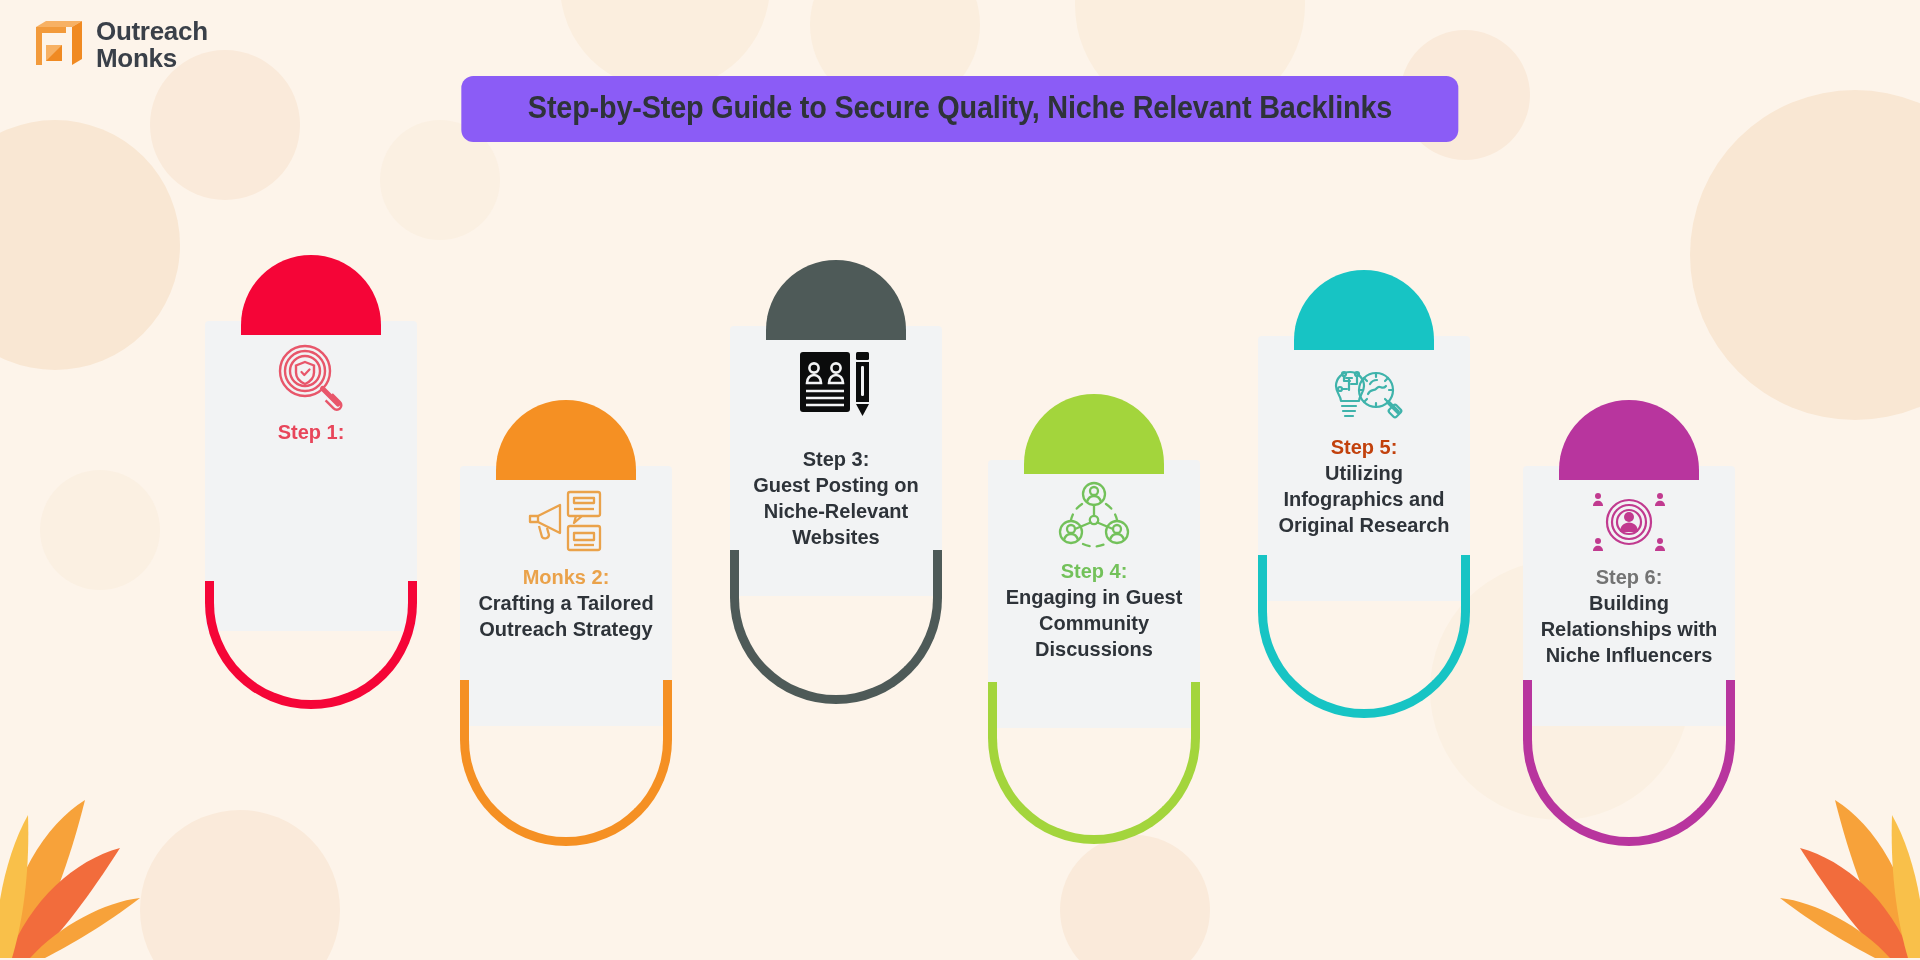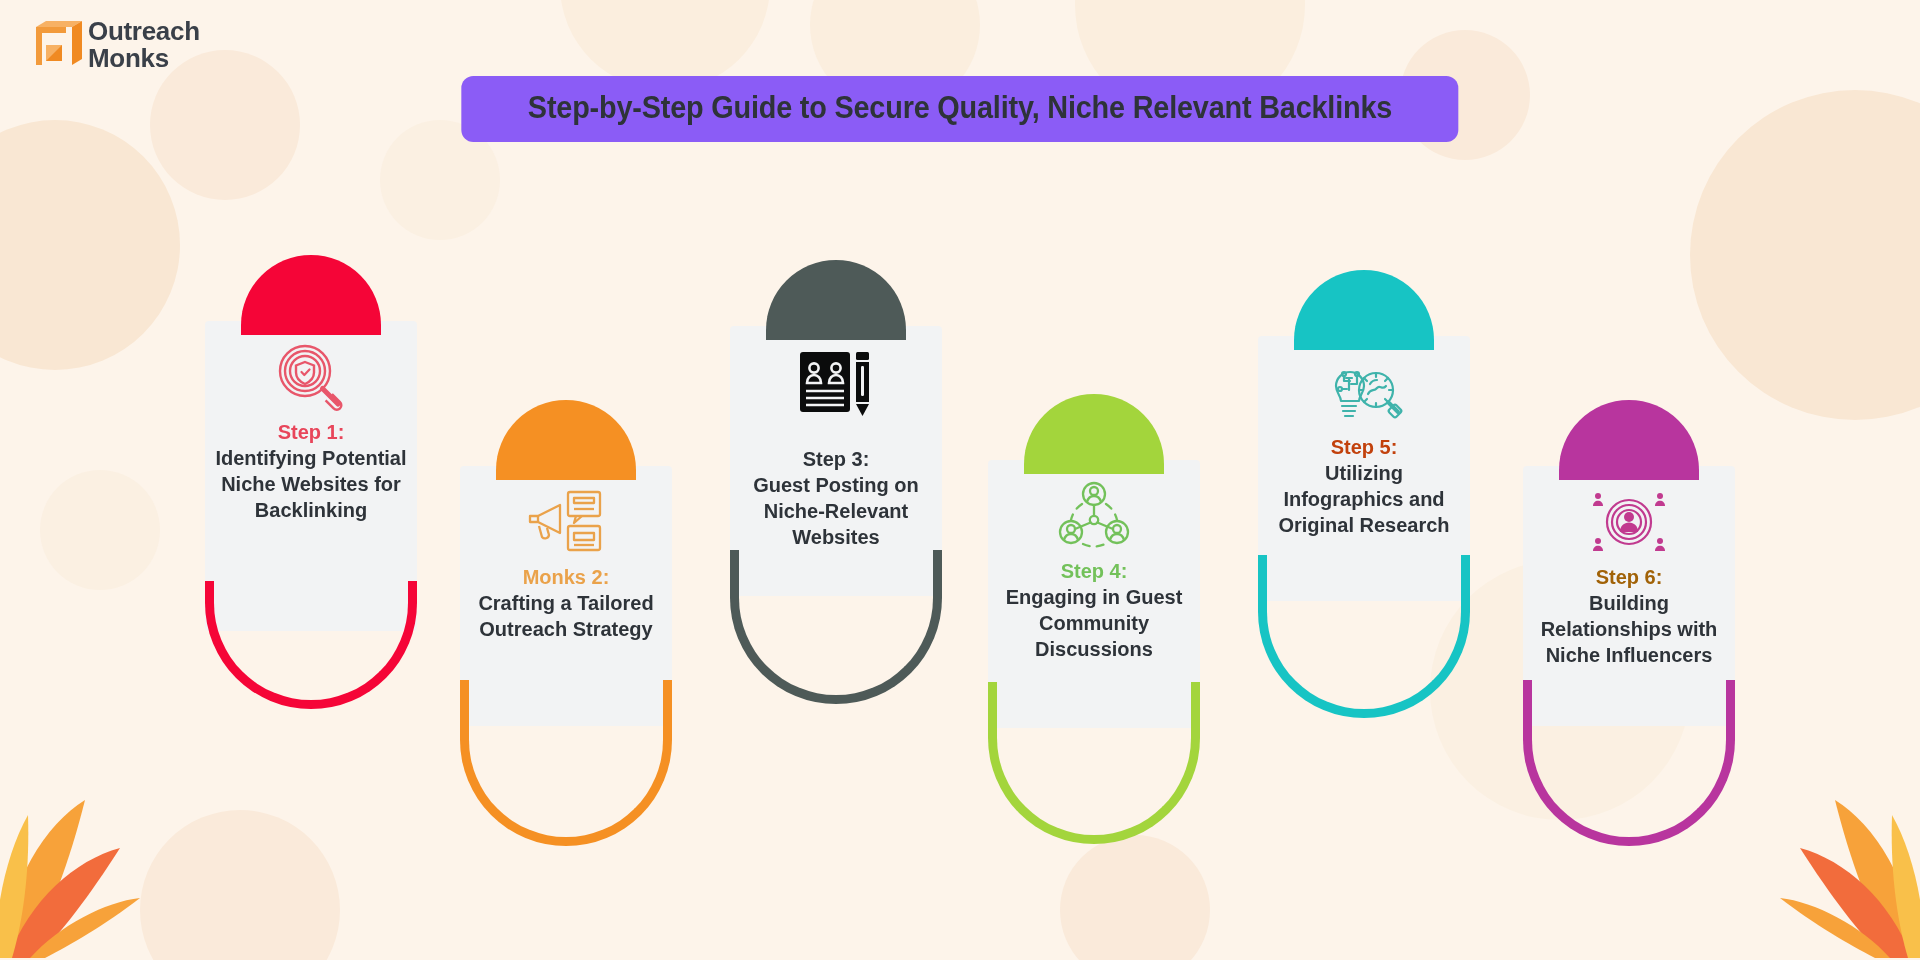--- a/index.html
+++ b/index.html
@@ -23,21 +23,21 @@
   .b8 { width: 200px; height: 200px; left: 140px; top: 810px;  background: #faeada; }
   .b9 { width: 150px; height: 150px; left: 1060px;top: 835px;  background: #faeada; }
   .b10{ width: 120px; height: 120px; left: 380px; top: 120px;  background: #fbf0e2; }
   .b11{ width: 260px; height: 260px; left: 1430px;top: 560px;  background: #fbf0e2; }
   .b12{ width: 120px; height: 120px; left: 40px;  top: 470px;  background: #fbf0e2; }
 
   
   .leaf { position: absolute; transform-origin: 50% 100%; }
 
   
-  .logo { position: absolute; left: 32px; top: 18px; display: flex; align-items: center; gap: 4px; z-index: 5; }
+  .logo { position: absolute; left: 32px; top: 18px; display: flex; align-items: center; gap: 12px; z-index: 5; }
   .logo-text { font-weight: 700; font-size: 26px; line-height: 1.05; color: #3a4049; letter-spacing: -0.3px; }
 
   
   .title-banner {
     position: absolute; left: 50%; transform: translateX(-50%); top: 76px;
     background: #8b5cf6; border-radius: 12px;
     padding: 14px 34px 16px 34px; z-index: 5;
   }
   .title-text {
     font-size: 31px; font-weight: 700; color: #2e3339;
@@ -146,21 +146,20 @@
           <circle cx="33" cy="33" r="25"></circle>
           <circle cx="33" cy="33" r="20"></circle>
           <circle cx="33" cy="33" r="15"></circle>
           <path d="M33 24 l9 3.5 v7 c0 6-4.5 9.5-9 11.5 -4.5-2-9-5.5-9-11.5 v-7 z"></path>
           <path d="M29.5 34 l2.8 3 5.2-5.5" stroke-width="2.2" stroke-linecap="round" stroke-linejoin="round"></path>
           <path d="M50.5 50.5 L66 66" stroke-width="5" stroke-linecap="round"></path>
           <path d="M60 56 l8 8 a4.5 4.5 0 0 1 -6.4 6.4 l-8-8" stroke-width="2.4"></path>
         </svg>
       </div>
       <div class="step-label" style="color:#e8455a;">Step 1:</div>
-      <div class="step-desc">Identifying Potential Niche Websites for Backlinking</div>
     </div>
   </div>
 
   <div class="step" style="left:450px; top:400px;">
     <div class="card-panel" style="height:260px;"></div>
     <div class="bracket" style="color:#f59023; top:280px; height:166px;"></div>
     <div class="dome" style="background:#f59023;"></div>
     <div class="inner">
       <div class="icon-wrap">
         <svg width="80" height="72" viewBox="0 0 80 72" fill="none" stroke="#eaa24a" stroke-width="2.3" stroke-linejoin="round">
@@ -288,18 +287,18 @@
               <circle cx="71" cy="10" r="3"></circle>
                 <path d="M66 20 c0-3.2 2.2-5.2 5-5.2 s5 2 5 5.2z"></path>
               <circle cx="9" cy="55" r="3"></circle>
                 <path d="M4 65 c0-3.2 2.2-5.2 5-5.2 s5 2 5 5.2z"></path>
               <circle cx="71" cy="55" r="3"></circle>
                 <path d="M66 65 c0-3.2 2.2-5.2 5-5.2 s5 2 5 5.2z"></path>
             </g>
           </g>
         </svg>
       </div>
-      <div class="step-label" style="color:#a16207;">Step 6:</div>
+      <div class="step-label" style="color:#737373;">Step 6:</div>
       <div class="step-desc">Building Relationships with Niche Influencers</div>
     </div>
   </div>
 
 </div>
 
 </body></html>

